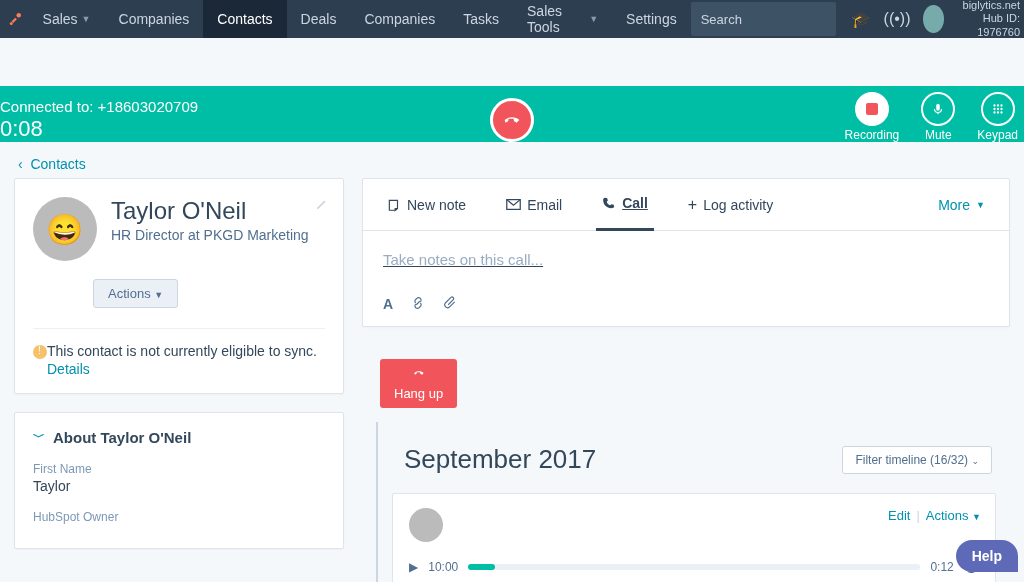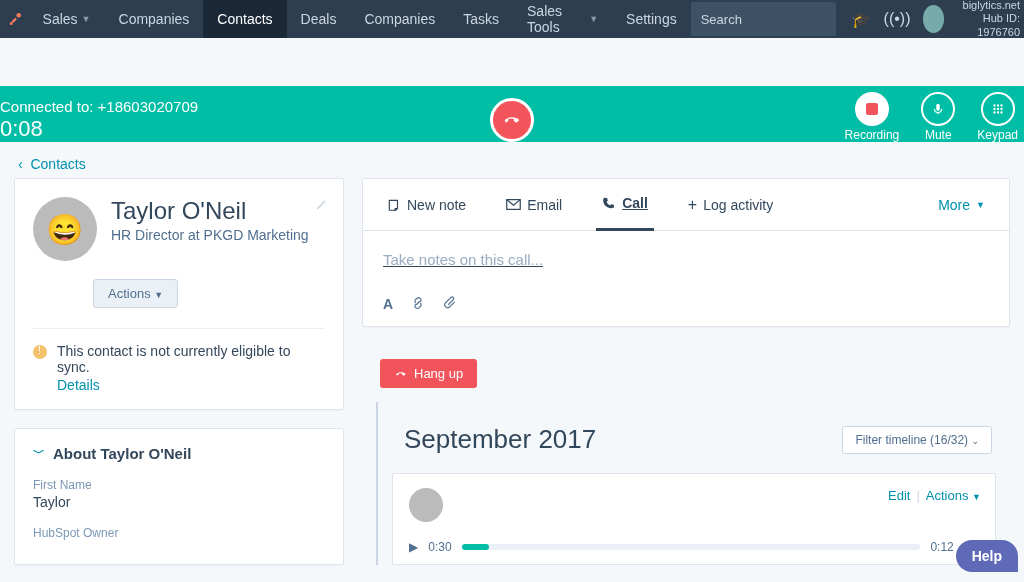--- a/index.html
+++ b/index.html
@@ -39,21 +39,21 @@
 .card { background: #fff; border: 1px solid #dfe3eb; border-radius: 2px; margin-bottom: 18px; box-shadow: 0 1px 2px rgba(0,0,0,.03); }
 
 
 .contact { padding: 18px 18px 16px; position: relative; }
 .contact-head { display: flex; gap: 14px; }
 .contact .photo { width: 64px; height: 64px; border-radius: 50%; background: #bbb; flex-shrink: 0; overflow:hidden; display:flex; align-items:center; justify-content:center; font-size:30px;}
 .contact h2 { font-size: 24px; font-weight: 400; color: #33475b; }
 .contact .sub { font-size: 14px; color: #516f90; margin-top: 2px; }
 .contact .edit { position: absolute; right: 14px; top: 18px; color: #cbd6e2; cursor:pointer;}
 .contact .actions-btn { margin: 18px 0 0 60px; background: #eaf0f6; border: 1px solid #cbd6e2; padding: 6px 14px; font-size: 13px; border-radius: 3px; cursor:pointer; color:#516f90;}
-.contact .sync { margin-top: 20px; padding-top: 14px; border-top: 1px solid #eaf0f6; display: flex; gap: 10px; }
+.contact .sync { margin-top: 20px; padding-top: 14px; border-top: 1px solid #eaf0f6; display: flex; gap: 0; }
 .contact .sync .warn { width: 14px; height: 14px; background: #f5c26b; border-radius: 50%; flex-shrink: 0; margin-top: 2px; position:relative; }
 .contact .sync .warn::after { content:"!"; color:#fff; font-size:10px; position:absolute; left:5px; top:0;}
 .contact .sync .txt { font-size: 14px; color: #33475b; }
 .contact .sync a { color: #0091ae; display: block; margin-top: 2px; cursor:pointer;}
 
 
 .about { padding: 16px 18px 22px; }
 .about h3 { font-size: 15px; font-weight: 600; color: #33475b; display: flex; align-items: center; gap: 8px; cursor:pointer;}
 .about h3 .chev { color: #0091ae; font-size: 12px; }
 .about .fld { margin-top: 16px; }
@@ -62,21 +62,21 @@
 
 
 .tabs { display: flex; border-bottom: 1px solid #dfe3eb; padding: 0 18px; align-items: center; height: 52px; }
 .tab { padding: 0 6px; margin-right: 28px; height: 52px; display: flex; align-items: center; gap: 6px; cursor:pointer; color:#33475b;}
 .tab.active { border-bottom: 3px solid #33475b; font-weight: 600; text-decoration: underline; }
 .tab.more { margin-left: auto; margin-right: 0; color: #0091ae; }
 .note-area { padding: 20px; text-decoration: underline; }
 .note-area .ph { color: #99acc2; font-size: 15px; }
 .note-tools { padding: 8px 20px 14px; display: flex; gap: 18px; color: #516f90; }
 
-.hangup-btn { background: #f2545b; color: #fff; border: none; padding: 7px 14px; border-radius: 3px; margin: 14px 18px; display: inline-flex; align-items: center; gap: 6px; cursor:pointer; font-size:13px;}
+.hangup-btn { background: #f2545b; color: #fff; border: none; padding: 7px 14px; border-radius: 3px; margin: 14px 18px; display: inline-flex; align-items: center; gap: 6px; cursor:pointer; font-size:13px;flex-direction:column;}
 
 .timeline { position: relative; padding-left: 30px; }
 .timeline::before { content:""; position:absolute; left: 14px; top: 0; bottom: 0; width: 2px; background: #cbd6e2; }
 .timeline-hdr { display: flex; align-items: center; padding: 22px 18px 18px 12px; }
 .month { font-size: 26px; font-weight: 400; color: #33475b; }
 .filter-btn { margin-left: auto; background: #fff; border: 1px solid #cbd6e2; padding: 6px 12px; border-radius: 3px; font-size: 12px; cursor:pointer; color:#516f90;}
 
 .tl-node { position:absolute; left: 0; width: 28px; height: 28px; border-radius: 50%; background: #516f90; color:#fff; display:flex; align-items:center; justify-content:center; font-size:13px;}
 
 .tl-card { background: #fff; border: 1px solid #dfe3eb; border-radius: 2px; padding: 14px 16px 10px; margin-right: 14px; position: relative; }
@@ -309,21 +309,21 @@
           <div class="links">
             <span>Edit</span>
             <span class="sep">|</span>
             <span><span>Actions</span> <span style="font-size:9px;">▼</span></span>
           </div>
           <div class="row1">
             <div class="av"></div>
           </div>
           <div class="player">
             <span>▶</span>
-            <span>0:30</span>
+            <span>10:00</span>
             <div class="bar"></div>
             <span>0:12</span>
             <span>🗑</span>
           </div>
         </div>
       </div>
     </div>
   </div>
 </div>
 

